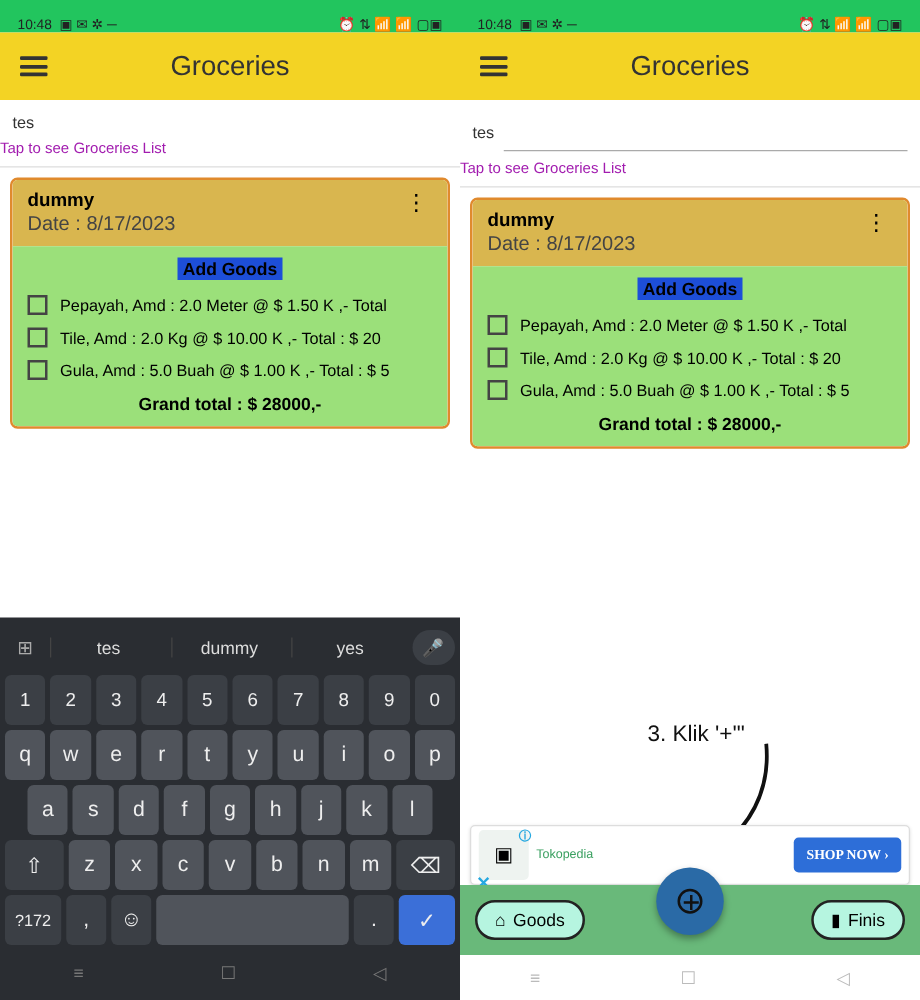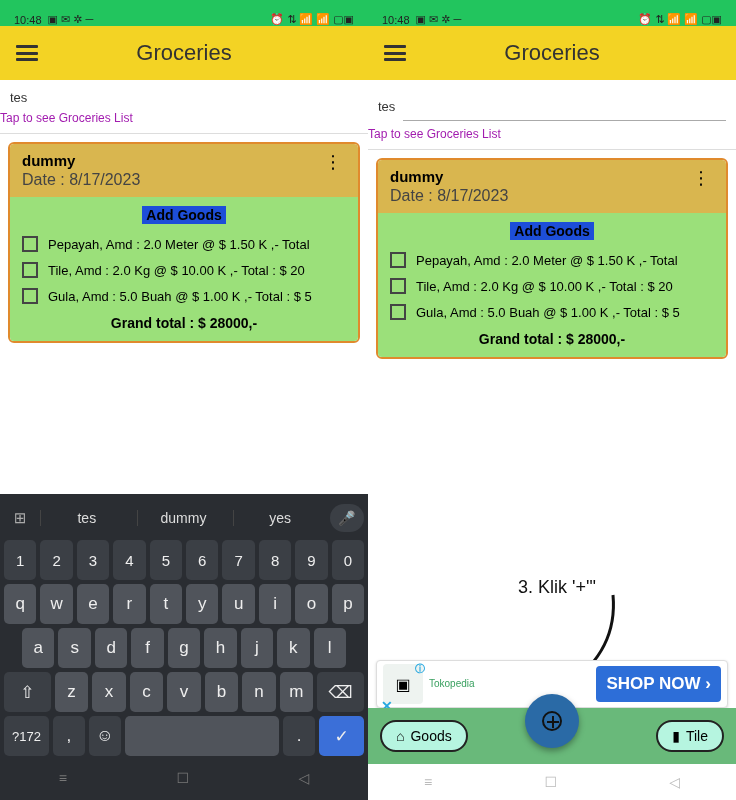--- a/index.html
+++ b/index.html
@@ -219,22 +219,22 @@
     gap:6px;
     box-shadow: 0 1px 3px rgba(0,0,0,0.15);
   }
   .ad-logo { width:40px; height:40px; background:#eef3f0; border-radius:4px; display:flex;align-items:center;justify-content:center; position:relative;}
   .ad-info-i { position:absolute; top:-2px; right:-2px; font-size:10px; color:#26a8e0; font-weight:bold;}
   .ad-close { position:absolute; bottom:-10px; left:-2px; font-size:14px; color:#26a8e0; font-weight:bold;}
   .ad-text { flex:1; font-size:11px; line-height:1.2;}
   .ad-brand { color:#3aa060; font-size:10px;}
   .ad-title { color:#333; font-weight:500;}
   .ad-cta {
-    background:#2d6ed8; color:#fff; font-size:17px;
-    padding:8px 10px; border-radius:4px; font-weight:bold;
+    background:#2d6ed8; color:#fff; font-size:11px;
+    padding:8px 10px; border-radius:4px; font-weight:bold;font-family:Liberation Serif, serif;
   }
 
   .bottom-bar {
     position:absolute;
     bottom:36px; left:0; right:0;
     height:56px;
     background:#69b97a;
     display:flex;
     align-items:center;
     justify-content:space-between;
@@ -488,21 +488,21 @@
     <div class="ad-cta">SHOP NOW ›</div>
   </div>
 
   <div class="bottom-bar">
     <div class="pill-btn">
       <span>⌂</span>
       <span>Goods</span>
     </div>
     <div class="pill-btn">
       <span>▮</span>
-      <span>Tile</span>
+      <span>Finis</span>
     </div>
   </div>
 
   <div class="fab">
     <div class="fab-plus"></div>
   </div>
 
   <div class="sys-nav light" style="position:absolute;bottom:0;left:0;right:0;">
     <span>≡</span>
     <span>☐</span>

